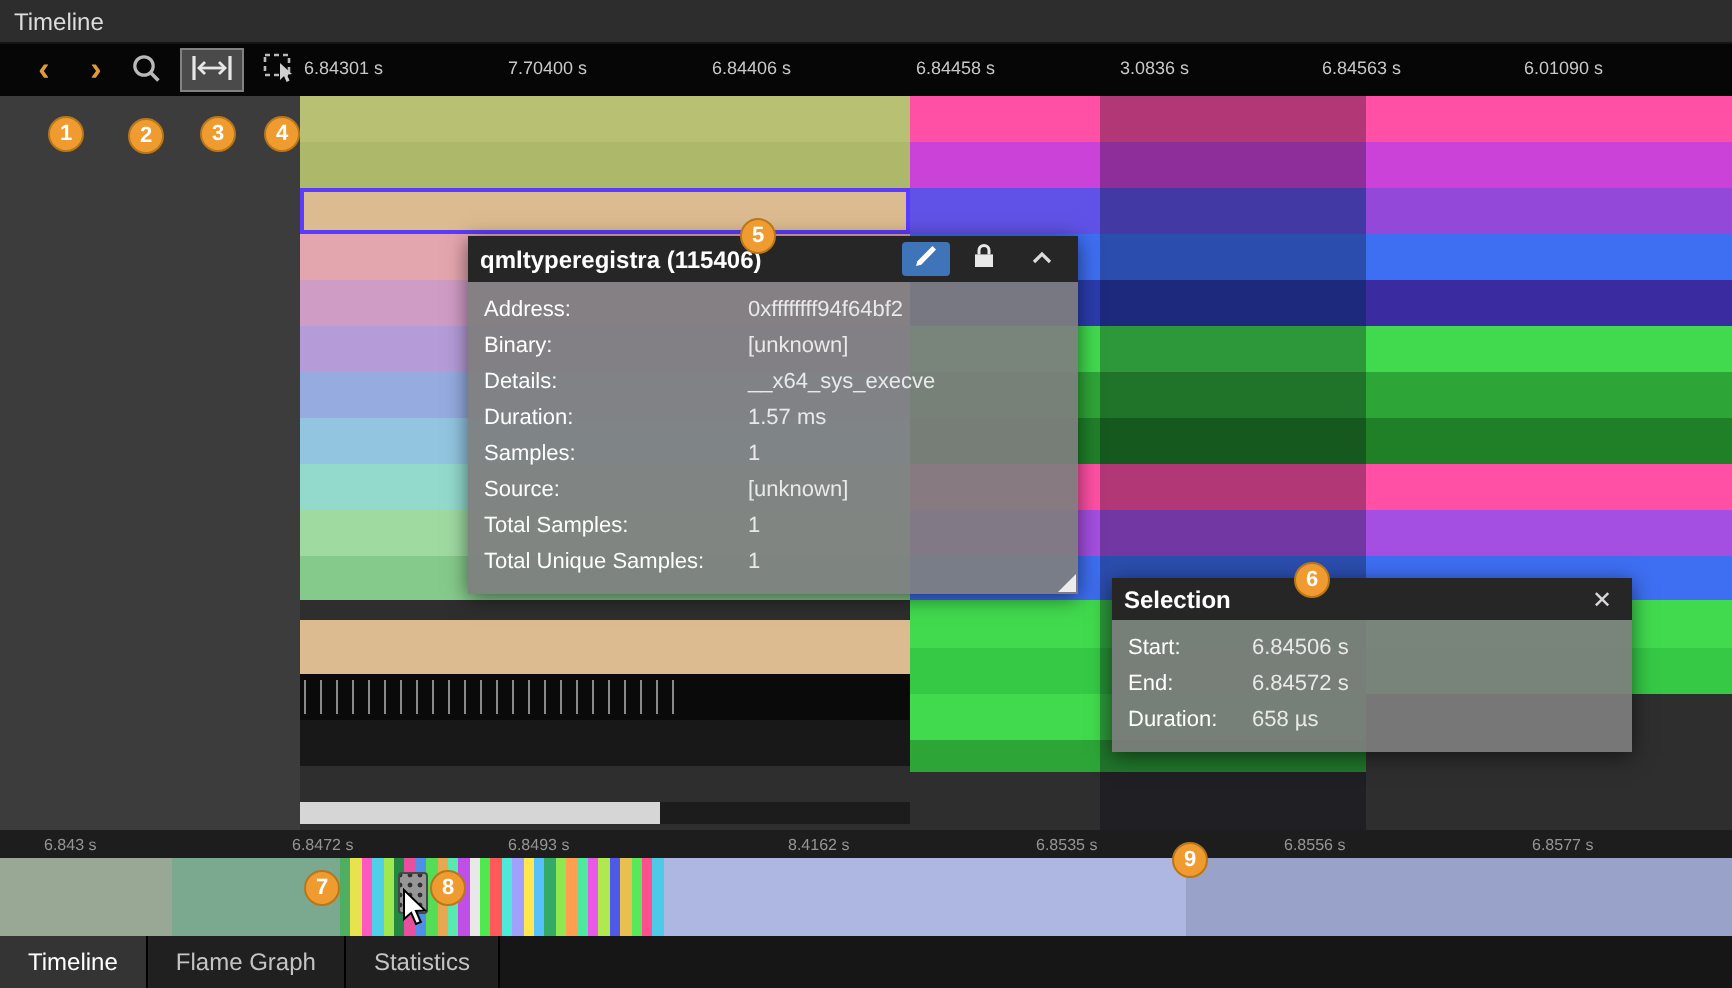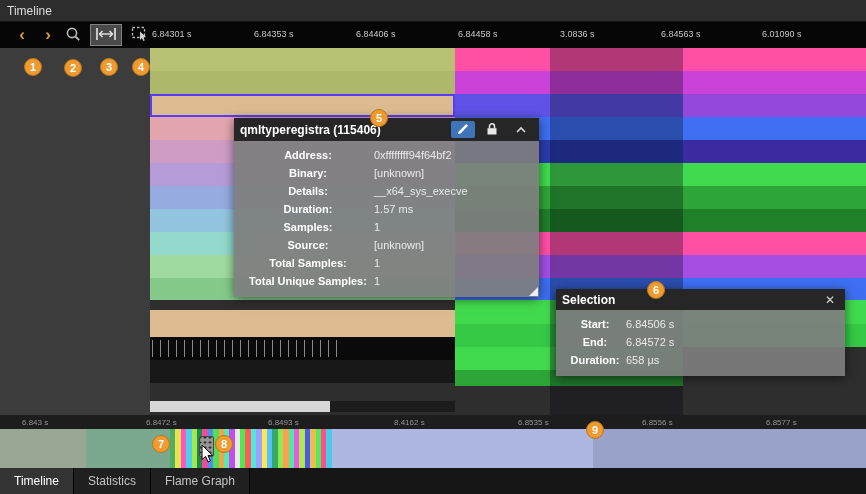--- a/index.html
+++ b/index.html
@@ -32,26 +32,26 @@
   .sel-band{position:absolute;left:550px;top:48px;width:133px;height:367px;background:rgba(0,0,12,0.30);}
   
   .popup{position:absolute;z-index:5;font-size:11px;box-shadow:0 2px 10px rgba(0,0,0,0.55);}
   #event-tooltip{left:186px;top:118px;width:305px;margin-left:48px;}
   .popup-header{height:23px;background:#262626;display:flex;align-items:center;padding:0 6px;color:#fff;}
   .popup-title{font-weight:bold;font-size:12px;flex:1;white-space:nowrap;}
   .hdr-btn{display:flex;align-items:center;justify-content:center;width:24px;height:17px;margin-left:5px;cursor:pointer;}
   .hdr-btn.blue{background:#3f74b8;border-radius:2px;}
   .popup-body{background:rgba(126,126,126,0.92);padding:5px 8px 7px;position:relative;}
   .info-row{display:flex;height:18px;line-height:18px;}
-  .info-label{font-weight:bold;color:#fff;flex:none;text-align:center;}
+  .info-label{font-weight:normal;color:#fff;flex:none;}
   #event-tooltip .info-label{width:132px;}
   .info-value{color:#e9e9e9;white-space:nowrap;}
   .resize-grip{position:absolute;right:1px;bottom:1px;width:0;height:0;
                border-left:9px solid transparent;border-bottom:9px solid #ececec;cursor:nwse-resize;}
-  #selection-dialog{left:556px;top:289px;width:289px;}
+  #selection-dialog{left:556px;top:289px;width:260px;}
   #selection-dialog .popup-header{height:21px;}
   #selection-dialog .info-label{width:62px;}
   .close-x{margin-left:auto;color:#d8d8d8;font-size:12px;width:18px;text-align:center;cursor:pointer;}
   
   .ov-axis{position:absolute;left:0;top:415px;width:866px;height:14px;background:#1d1d1d;}
   .ov-label{position:absolute;top:3px;font-size:8px;color:#959595;white-space:nowrap;}
   .ov-content{position:absolute;left:0;top:429px;width:866px;height:39px;background:#3a3a3a;cursor:pointer;}
   .ov-seg{position:absolute;top:0;height:39px;}
   .ov-stripes{position:absolute;left:170px;top:0;width:162px;height:39px;display:flex;}
   .ov-stripe{width:5.4px;height:39px;flex:none;}
@@ -108,21 +108,21 @@
       <span>
         <svg width="18" height="16" viewBox="0 0 18 16">
             <rect x="1.5" y="1.5" width="12" height="10" fill="none" stroke="#b9b9b9" stroke-width="1.3" stroke-dasharray="2.5 2"></rect>
             <path d="M9,5.5 L9,14 L11,12 L12.3,15 L13.8,14.2 L12.4,11.4 L15,11 Z" fill="#cfcfcf"></path>
           </svg>
       </span>
     </button>
     <div>
 
     <span class="axis-label" style="left: 152px;">6.84301 s</span>
-        <span class="axis-label" style="left: 254px;">6.84353 s</span>
+        <span class="axis-label" style="left: 254px;">7.70400 s</span>
         <span class="axis-label" style="left: 356px;">6.84406 s</span>
         <span class="axis-label" style="left: 458px;">6.84458 s</span>
         <span class="axis-label" style="left: 560px;">3.0836 s</span>
         <span class="axis-label" style="left: 661px;">6.84563 s</span>
         <span class="axis-label" style="left: 762px;">6.01090 s</span>
       </div>
   </div>
 
   <div class="main-bg"></div>
   <div class="left-panel"></div>
@@ -253,21 +253,21 @@
           <span class="info-label">Duration:</span>
           <span class="info-value">658 µs</span>
         </div>
       </div>
   </div>
 
   <div class="ov-axis">
 
   <span class="ov-label" style="left: 22px;">6.843 s</span>
       <span class="ov-label" style="left: 146px;">6.8472 s</span>
-      <span class="ov-label" style="left: 268px;">6.8493 s</span>
+      <span class="ov-label" style="left: 254px;">6.8493 s</span>
       <span class="ov-label" style="left: 394px;">8.4162 s</span>
       <span class="ov-label" style="left: 518px;">6.8535 s</span>
       <span class="ov-label" style="left: 642px;">6.8556 s</span>
       <span class="ov-label" style="left: 766px;">6.8577 s</span>
     </div>
   <div class="ov-content">
     <div>
 
     <div class="ov-seg" style="left: 0px; width: 86px; background: rgb(153, 167, 149);"></div>
         <div class="ov-seg" style="left: 86px; width: 84px; background: rgb(122, 169, 143);"></div>
@@ -305,22 +305,22 @@
         <div class="ov-stripe" style="background: rgb(232, 192, 79);"></div>
         <div class="ov-stripe" style="background: rgb(89, 232, 89);"></div>
         <div class="ov-stripe" style="background: rgb(255, 79, 143);"></div>
         <div class="ov-stripe" style="background: rgb(79, 201, 232);"></div>
       </div>
   </div>
   <div class="ov-handle"></div>
 
   <div class="tabs">
     <div class="tab active">Timeline</div>
+    <div class="tab">Flame Graph</div>
     <div class="tab">Statistics</div>
-    <div class="tab">Flame Graph</div>
   </div>
 
   <div>
 
   <div class="badge" style="left: 24px; top: 58px;">1</div>
       <div class="badge" style="left: 64px; top: 59px;">2</div>
       <div class="badge" style="left: 100px; top: 58px;">3</div>
       <div class="badge" style="left: 132px; top: 58px;">4</div>
       <div class="badge" style="left: 370px; top: 109px;">5</div>
       <div class="badge" style="left: 647px; top: 281px;">6</div>

